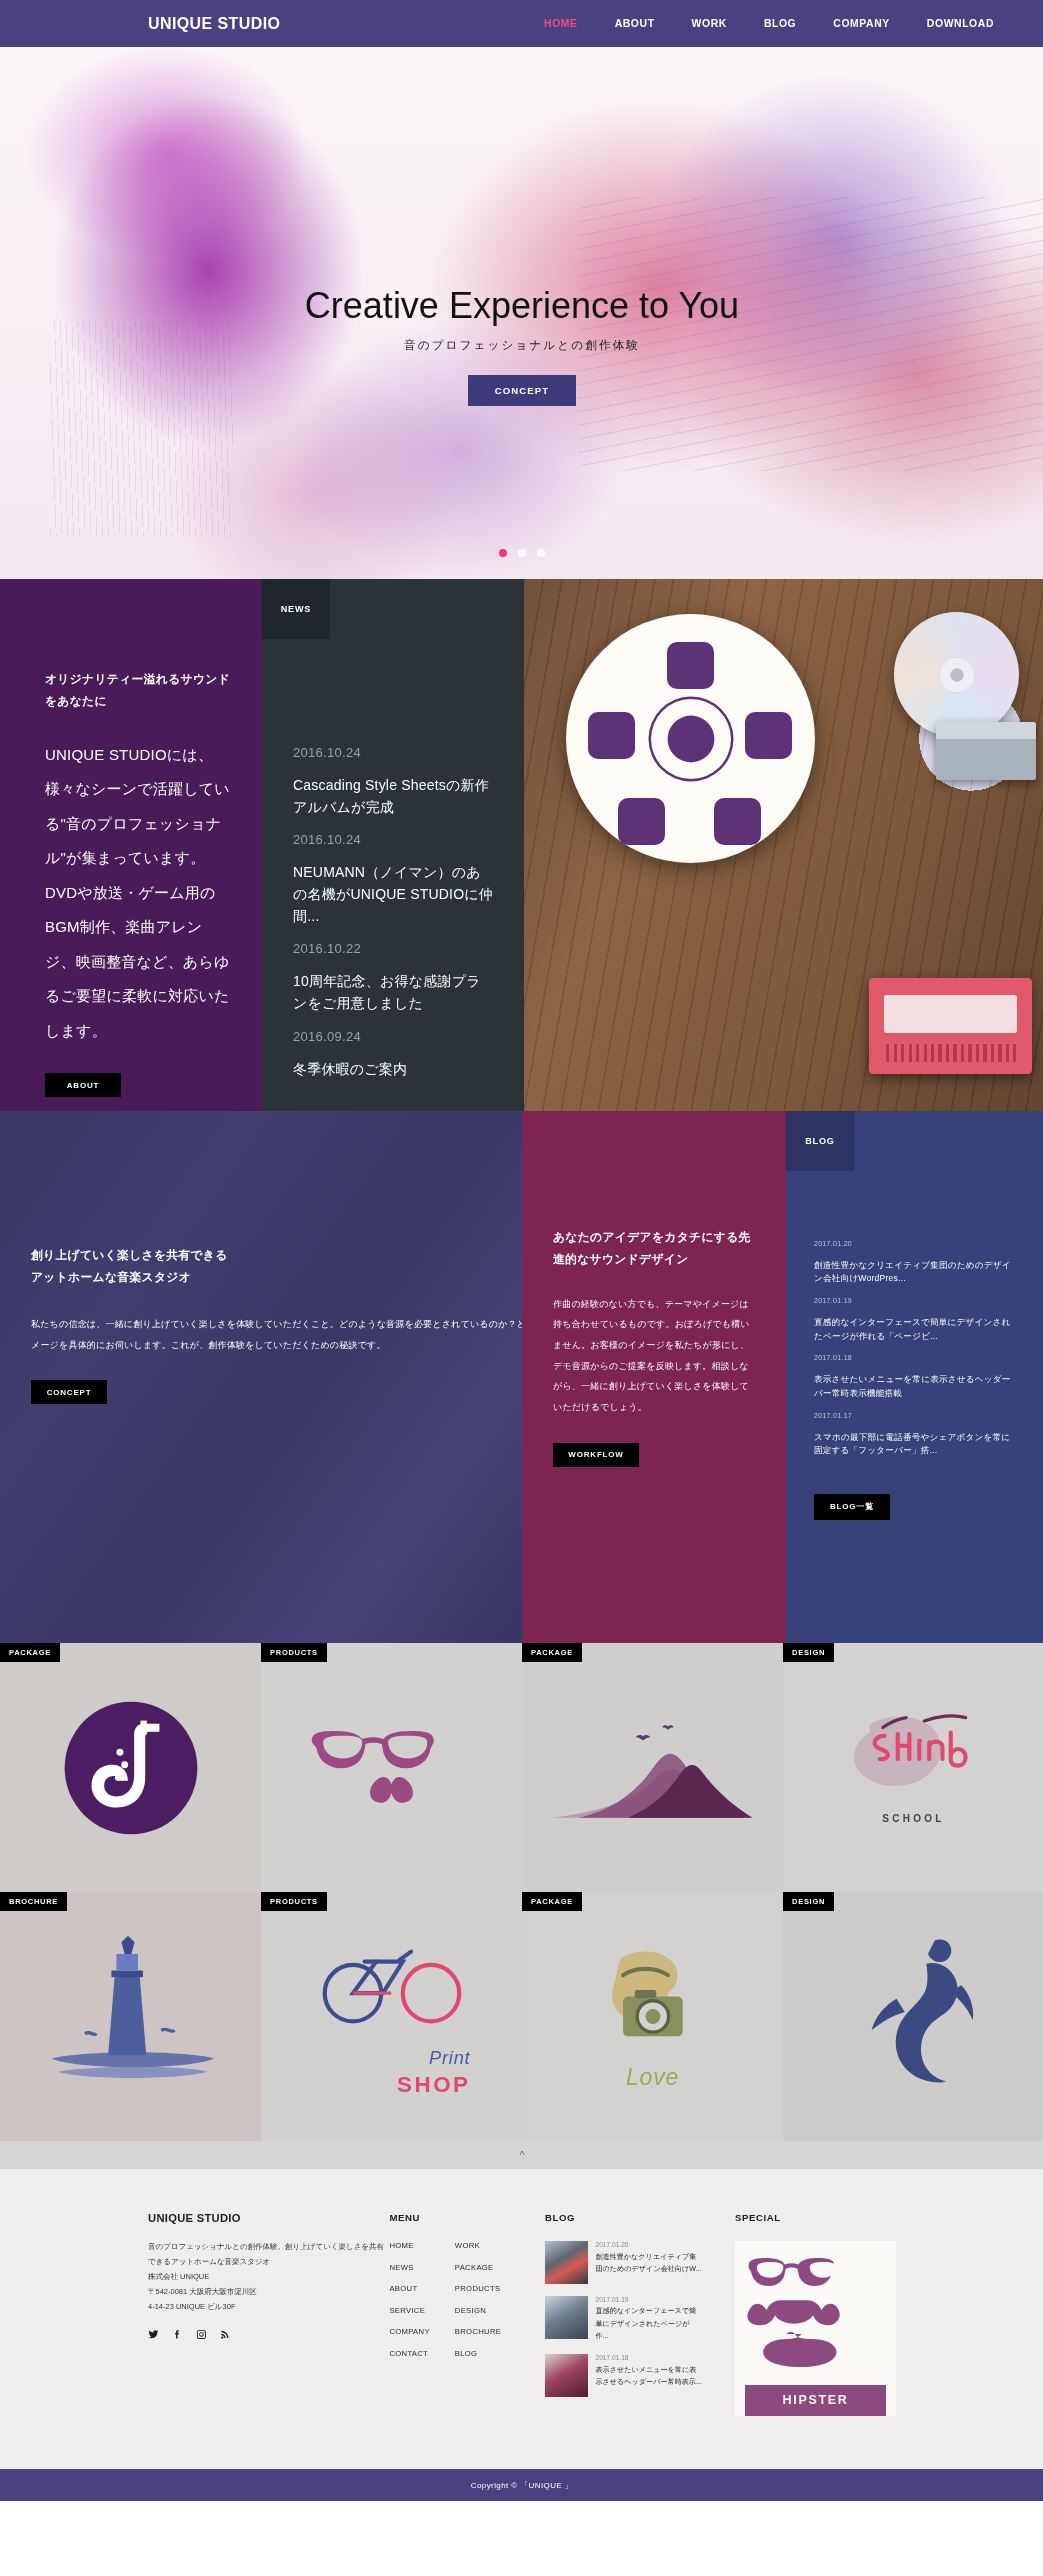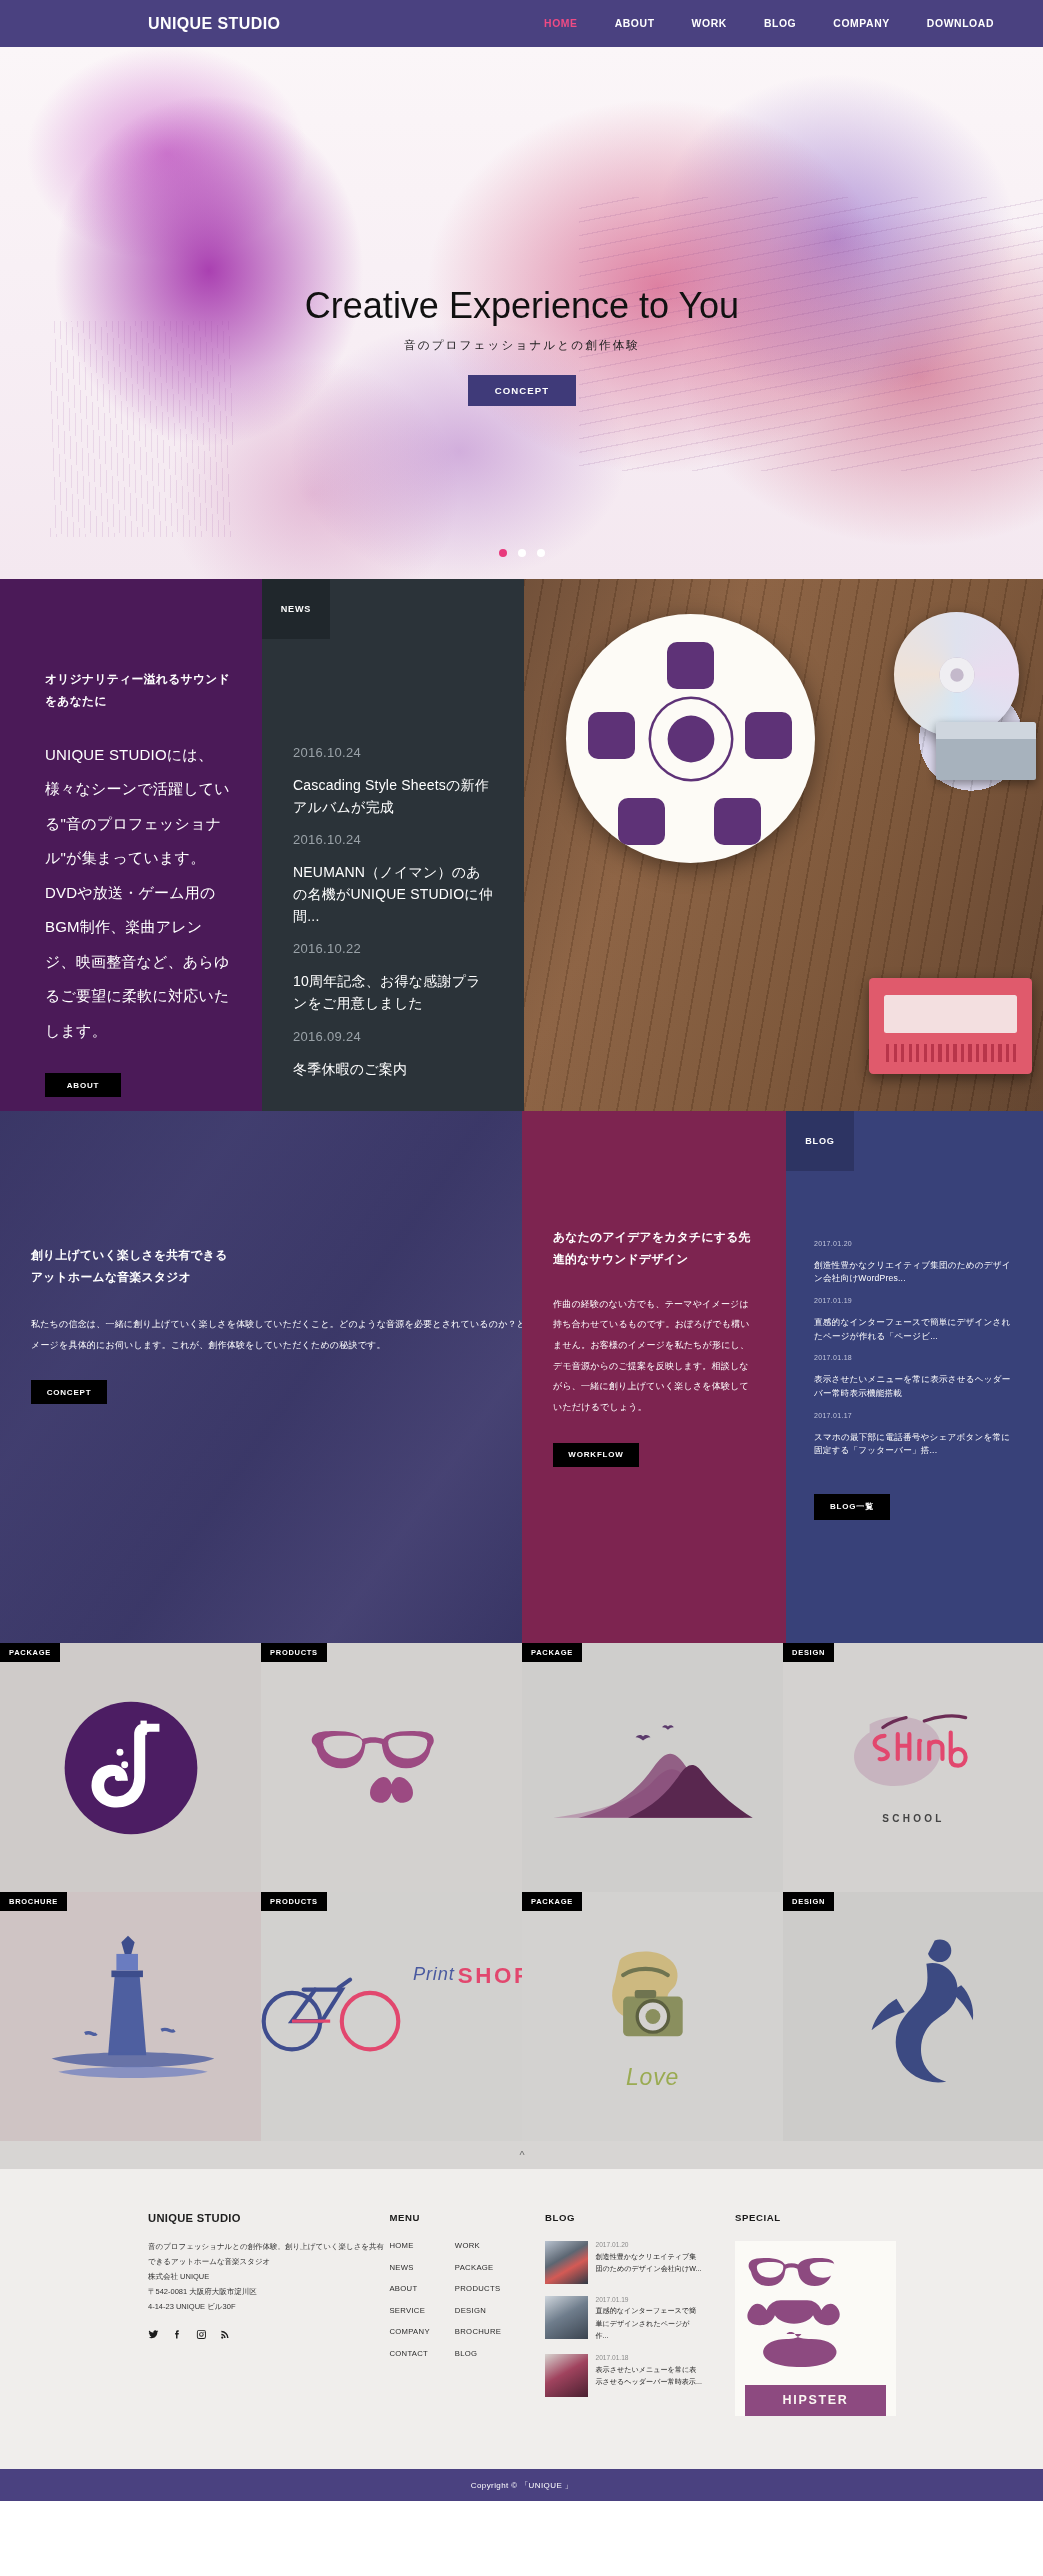--- a/index.html
+++ b/index.html
@@ -525,21 +525,21 @@
       <path d="M104 10l8-8 8 8-4 14h-8z" fill="#3d4d8c"></path>
       <path d="M20 150c40-10 160-10 196 0-30 14-166 14-196 0z" fill="#4e5fa0" opacity=".8"></path>
       <path d="M28 166c44-8 150-8 180 0-34 10-150 10-180 0z" fill="#6a7cc0" opacity=".7"></path>
       <path d="M60 120c8-4 10 4 14 0" stroke="#4e5fa0" stroke-width="4" fill="none"></path>
       <path d="M152 116c8-4 12 4 16 0" stroke="#4e5fa0" stroke-width="4" fill="none"></path>
     </svg>
   </div>
 
   <div class="gcell g-bg-6">
     <div class="gtag">PRODUCTS</div>
-    <div style="display:flex;flex-direction:row;align-items:flex-start;gap:3.3px">
+    <div style="display:flex;flex-direction:column;align-items:flex-end;gap:3.3px">
       <svg width="158" height="108" viewBox="0 0 190 130">
         <circle cx="48" cy="70" r="34" stroke="#3f4d8e" stroke-width="5" fill="none"></circle>
         <circle cx="142" cy="70" r="34" stroke="#e2476e" stroke-width="5" fill="none"></circle>
         <path d="M48 70l28-38h32l-24 38z" stroke="#3f4d8e" stroke-width="5" fill="none"></path>
         <path d="M76 32h-14M104 30l14-10" stroke="#3f4d8e" stroke-width="5" fill="none" stroke-linecap="round"></path>
         <path d="M48 70h46" stroke="#e2476e" stroke-width="4" fill="none"></path>
       </svg>
       <div style="font-size:18.3px;color:#4a5aa0;font-style:italic;letter-spacing:0.8px">Print</div>
       <div class="gl-caption" style="font-size:22.4px;font-weight:bold;color:#e2476e;letter-spacing:2.5px">SHOP</div>
     </div>

